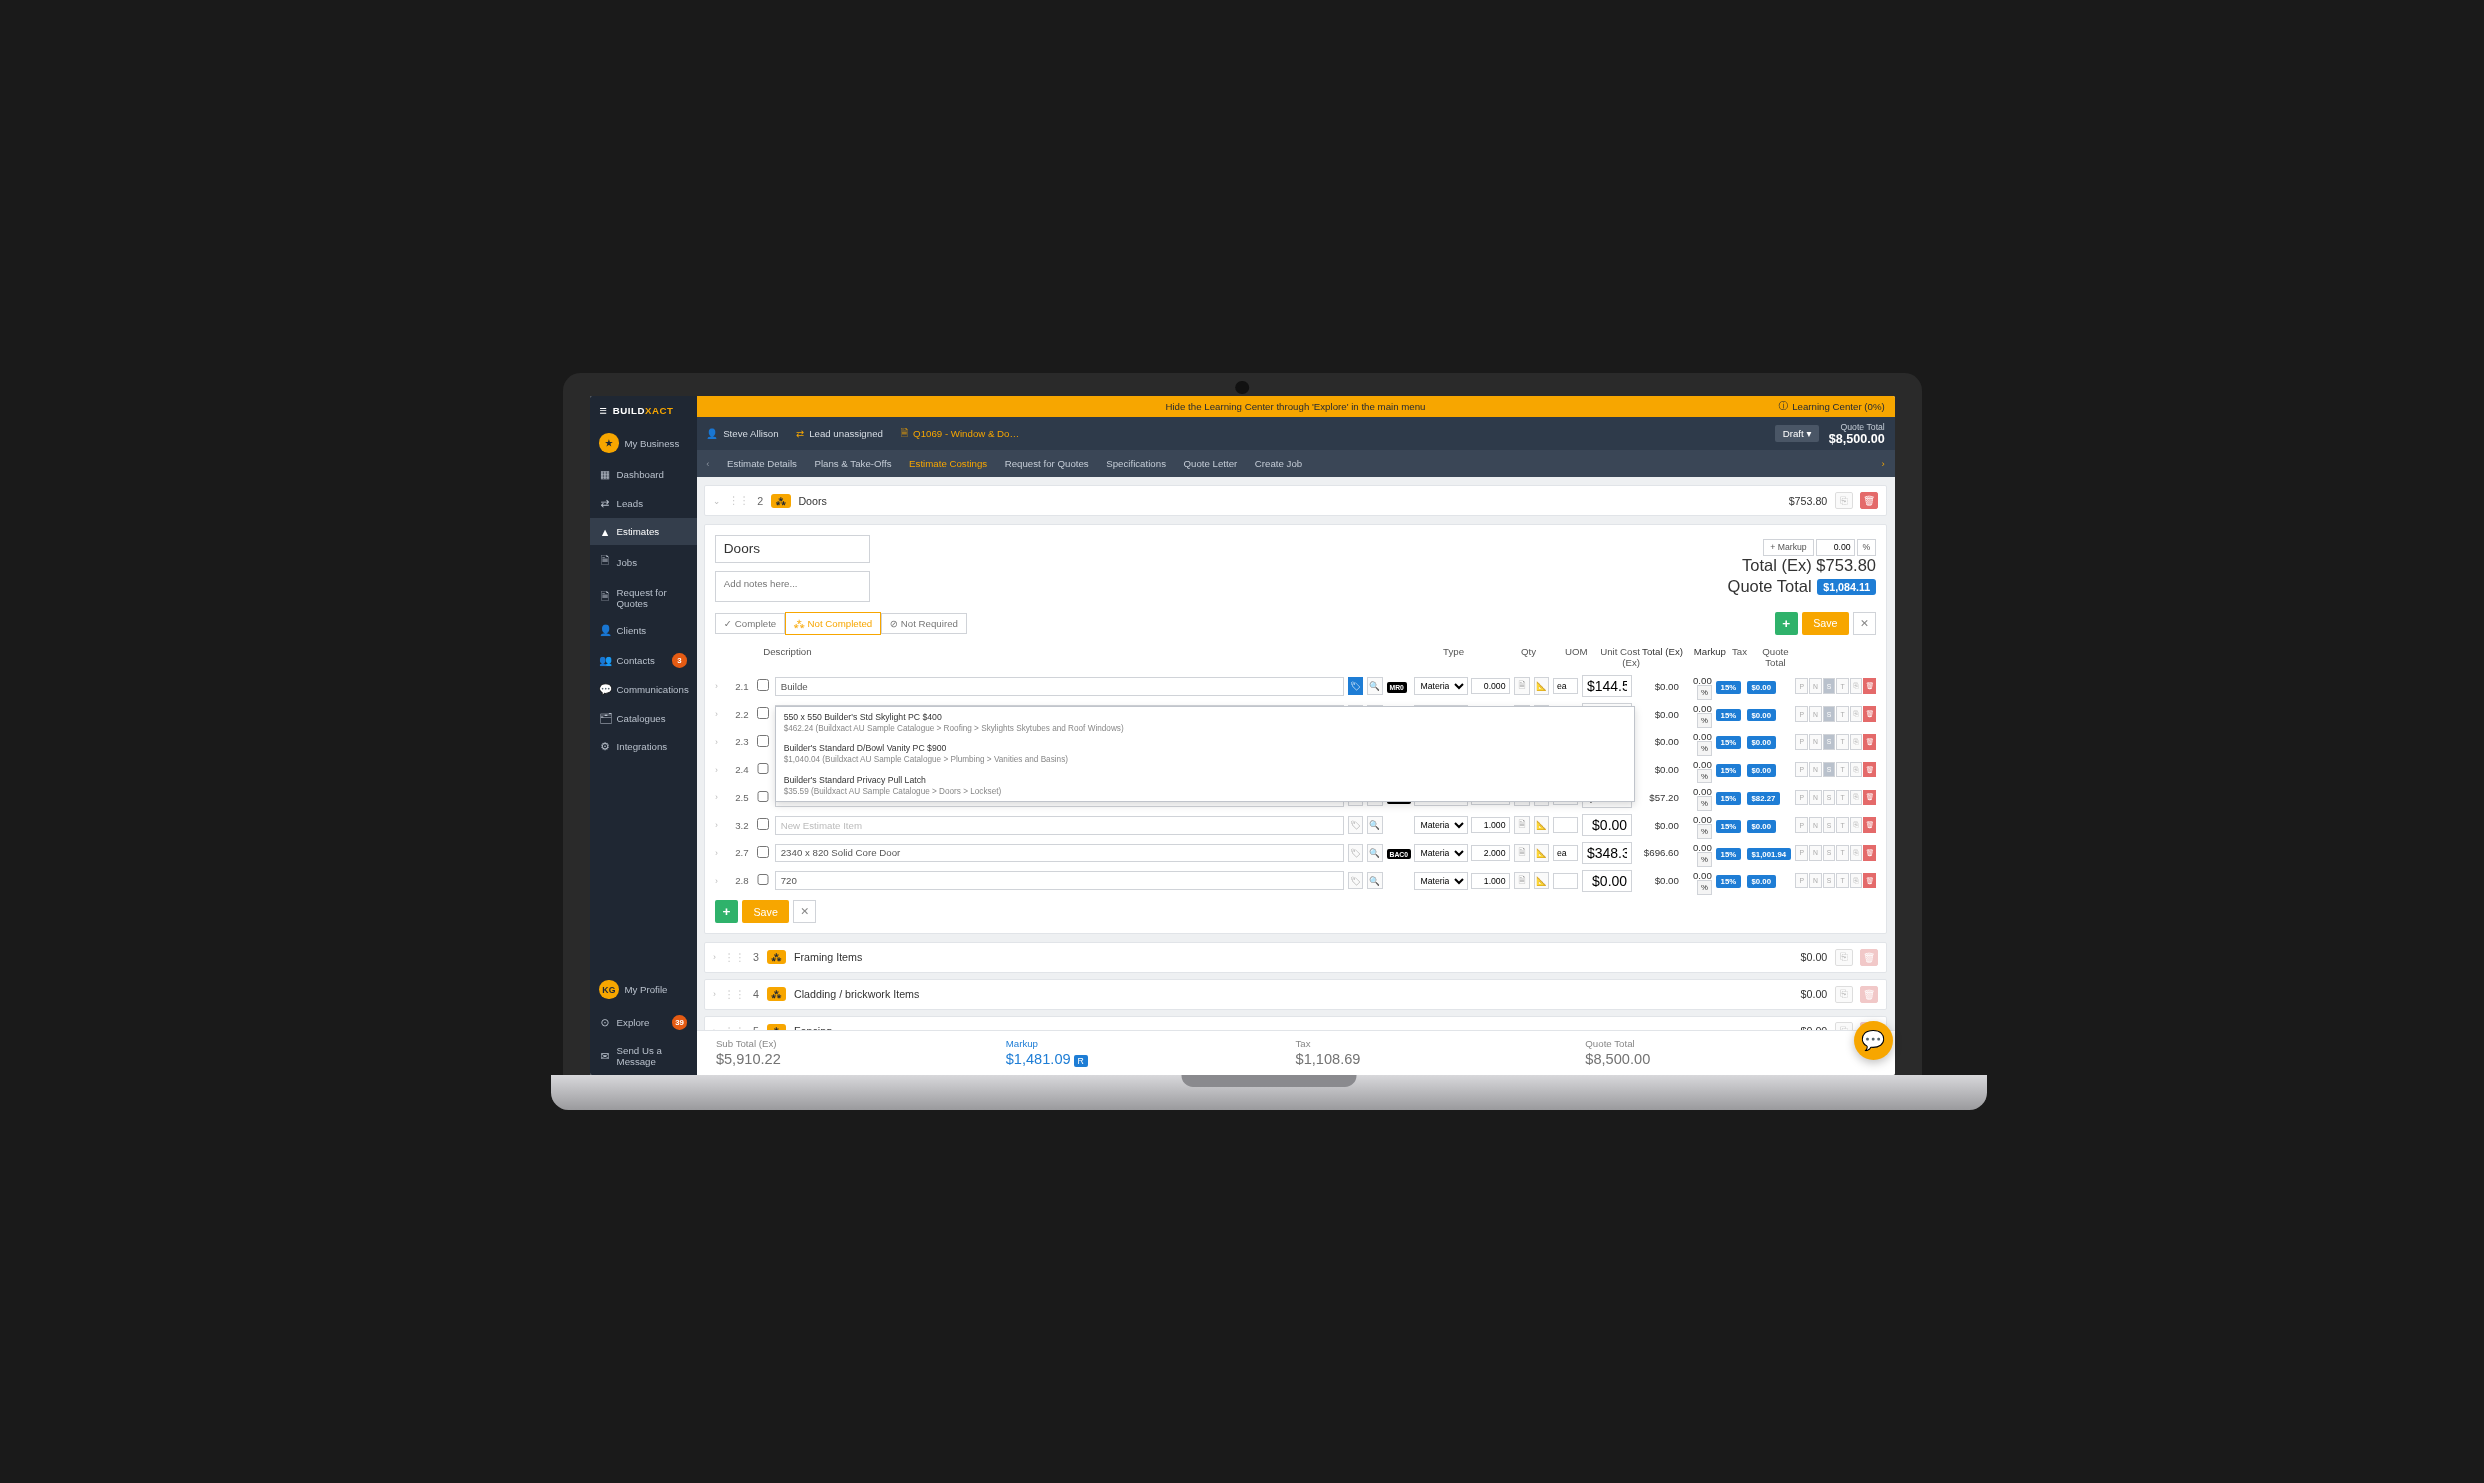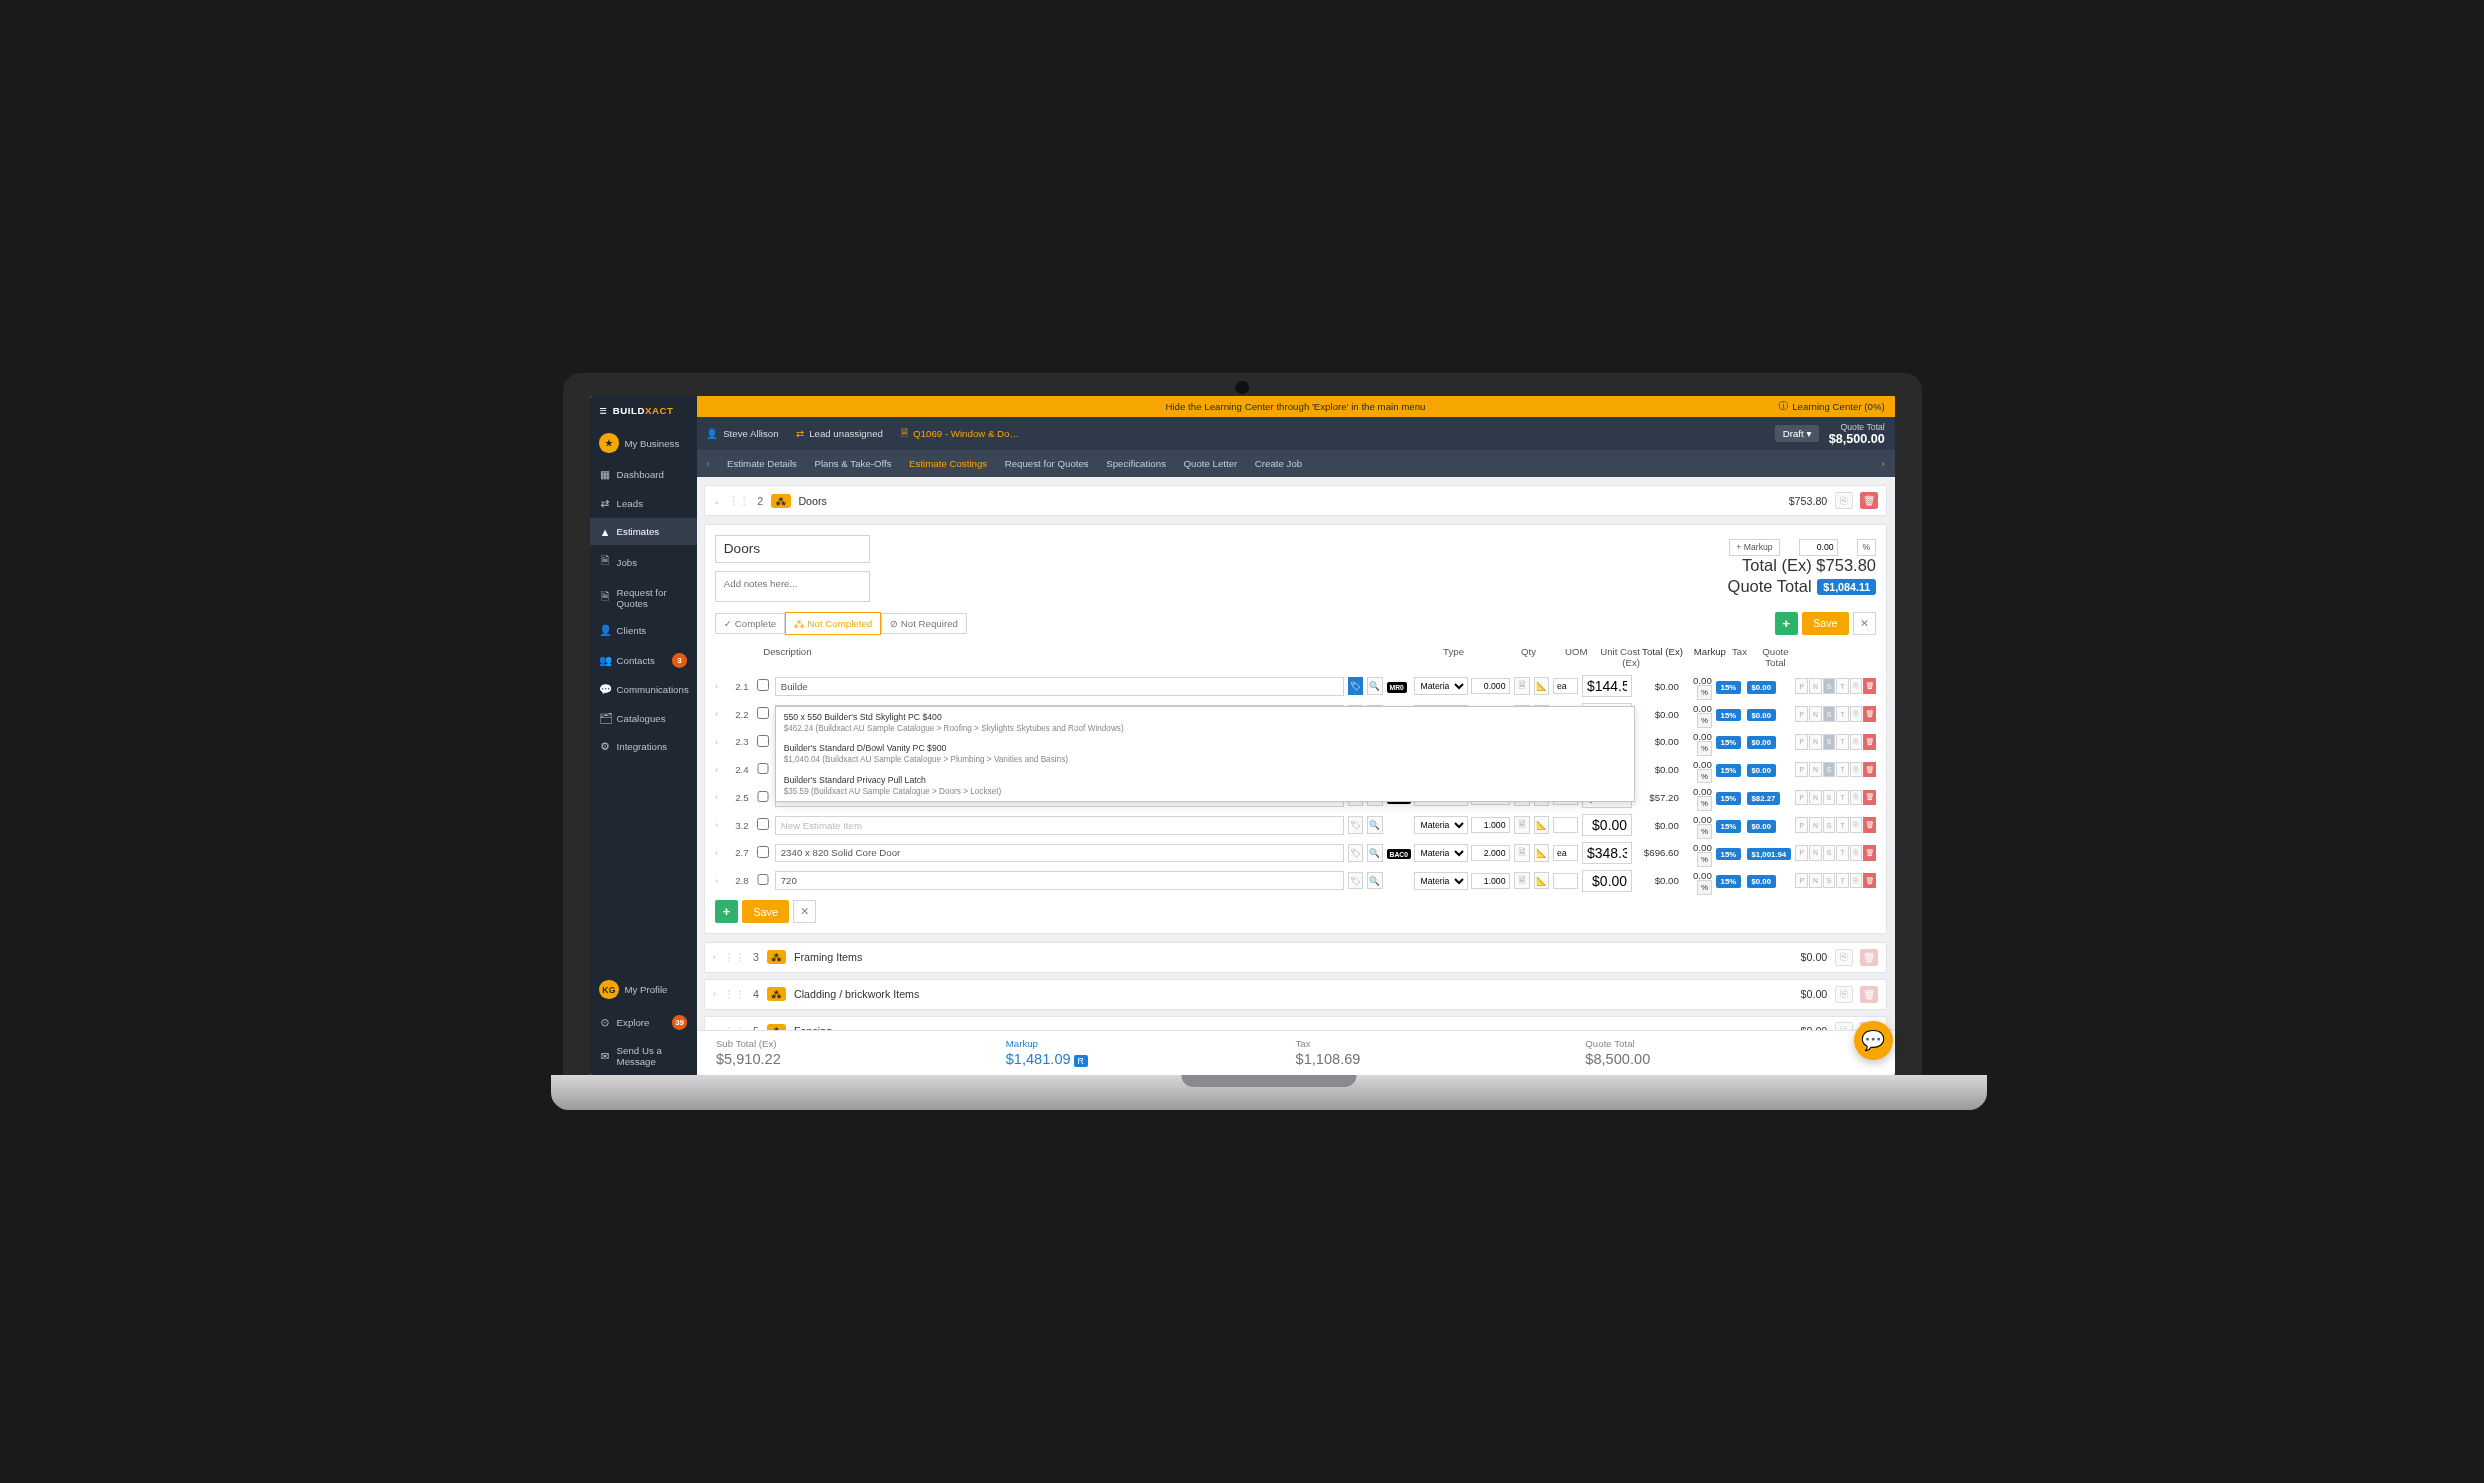--- a/index.html
+++ b/index.html
@@ -63,21 +63,21 @@
 
 .panel { background: #fff; border: 1px solid #e1e4e8; border-radius: 1.9px; padding: 9.7px; margin-bottom: 7.8px; }
 .panel-top { display: flex; align-items: flex-start; gap: 19.4px; }
 .title-col { display: flex; flex-direction: column; gap: 7.8px; }
 .title-input { border: 1px solid #d0d3d8; padding: 5.8px 7.8px; font-size: 13.6px; width: 155px; color: #333; }
 .notes-input { border: 1px solid #d0d3d8; padding: 5.8px 7.8px; font-size: 9.7px; width: 155px; height: 31px; color: #aaa; resize: none; }
 .totals-col { margin-left: auto; text-align: right; }
 .totals-col .line1 { font-size: 16.5px; color: #333; }
 .totals-col .line2 { font-size: 16.5px; color: #333; margin-top: 1.9px; display: flex; justify-content: flex-end; align-items: center; gap: 5.8px; }
 .qt-badge { background: #1e7dd5; color: #fff; padding: 1.9px 5.8px; border-radius: 2.9px; font-size: 10.7px; font-weight: bold; }
-.markup-grp { display: flex; align-items: center; gap: 19px; margin-top: 3.9px; justify-content: flex-end; }
+.markup-grp { display: flex; align-items: center; gap: 2px; margin-top: 3.9px; justify-content: flex-end; }
 .markup-btn { border: 1px solid #d0d3d8; background: #fff; padding: 2.9px 5.8px; font-size: 8.7px; color: #555; }
 .markup-inp { border: 1px solid #d0d3d8; width: 39px; text-align: right; padding: 2.9px; font-size: 8.7px; }
 .pct { border: 1px solid #d0d3d8; padding: 2.9px 4.9px; font-size: 8.7px; color: #555; }
 
 .status-row { display: flex; align-items: center; gap: 0; margin-top: 9.7px; }
 .status-btn { border: 1px solid #d0d3d8; background: #fff; padding: 3.9px 7.8px; font-size: 9.7px; color: #777; display: flex; align-items: center; gap: 2.9px; }
 .status-btn.active { color: #f7a600; border-color: #f7a600; }
 .status-row .right { margin-left: auto; display: flex; gap: 3.9px; }
 .add-btn { background: #2fb26b; color: #fff; width: 23px; height: 23px; display: flex; align-items: center; justify-content: center; border-radius: 1.9px; font-size: 13.6px; font-weight: bold; cursor: pointer; }
 .save-btn { background: #f7a600; color: #fff; padding: 0 11.6px; height: 23px; display: flex; align-items: center; border-radius: 1.9px; font-size: 10.7px; cursor: pointer; }

